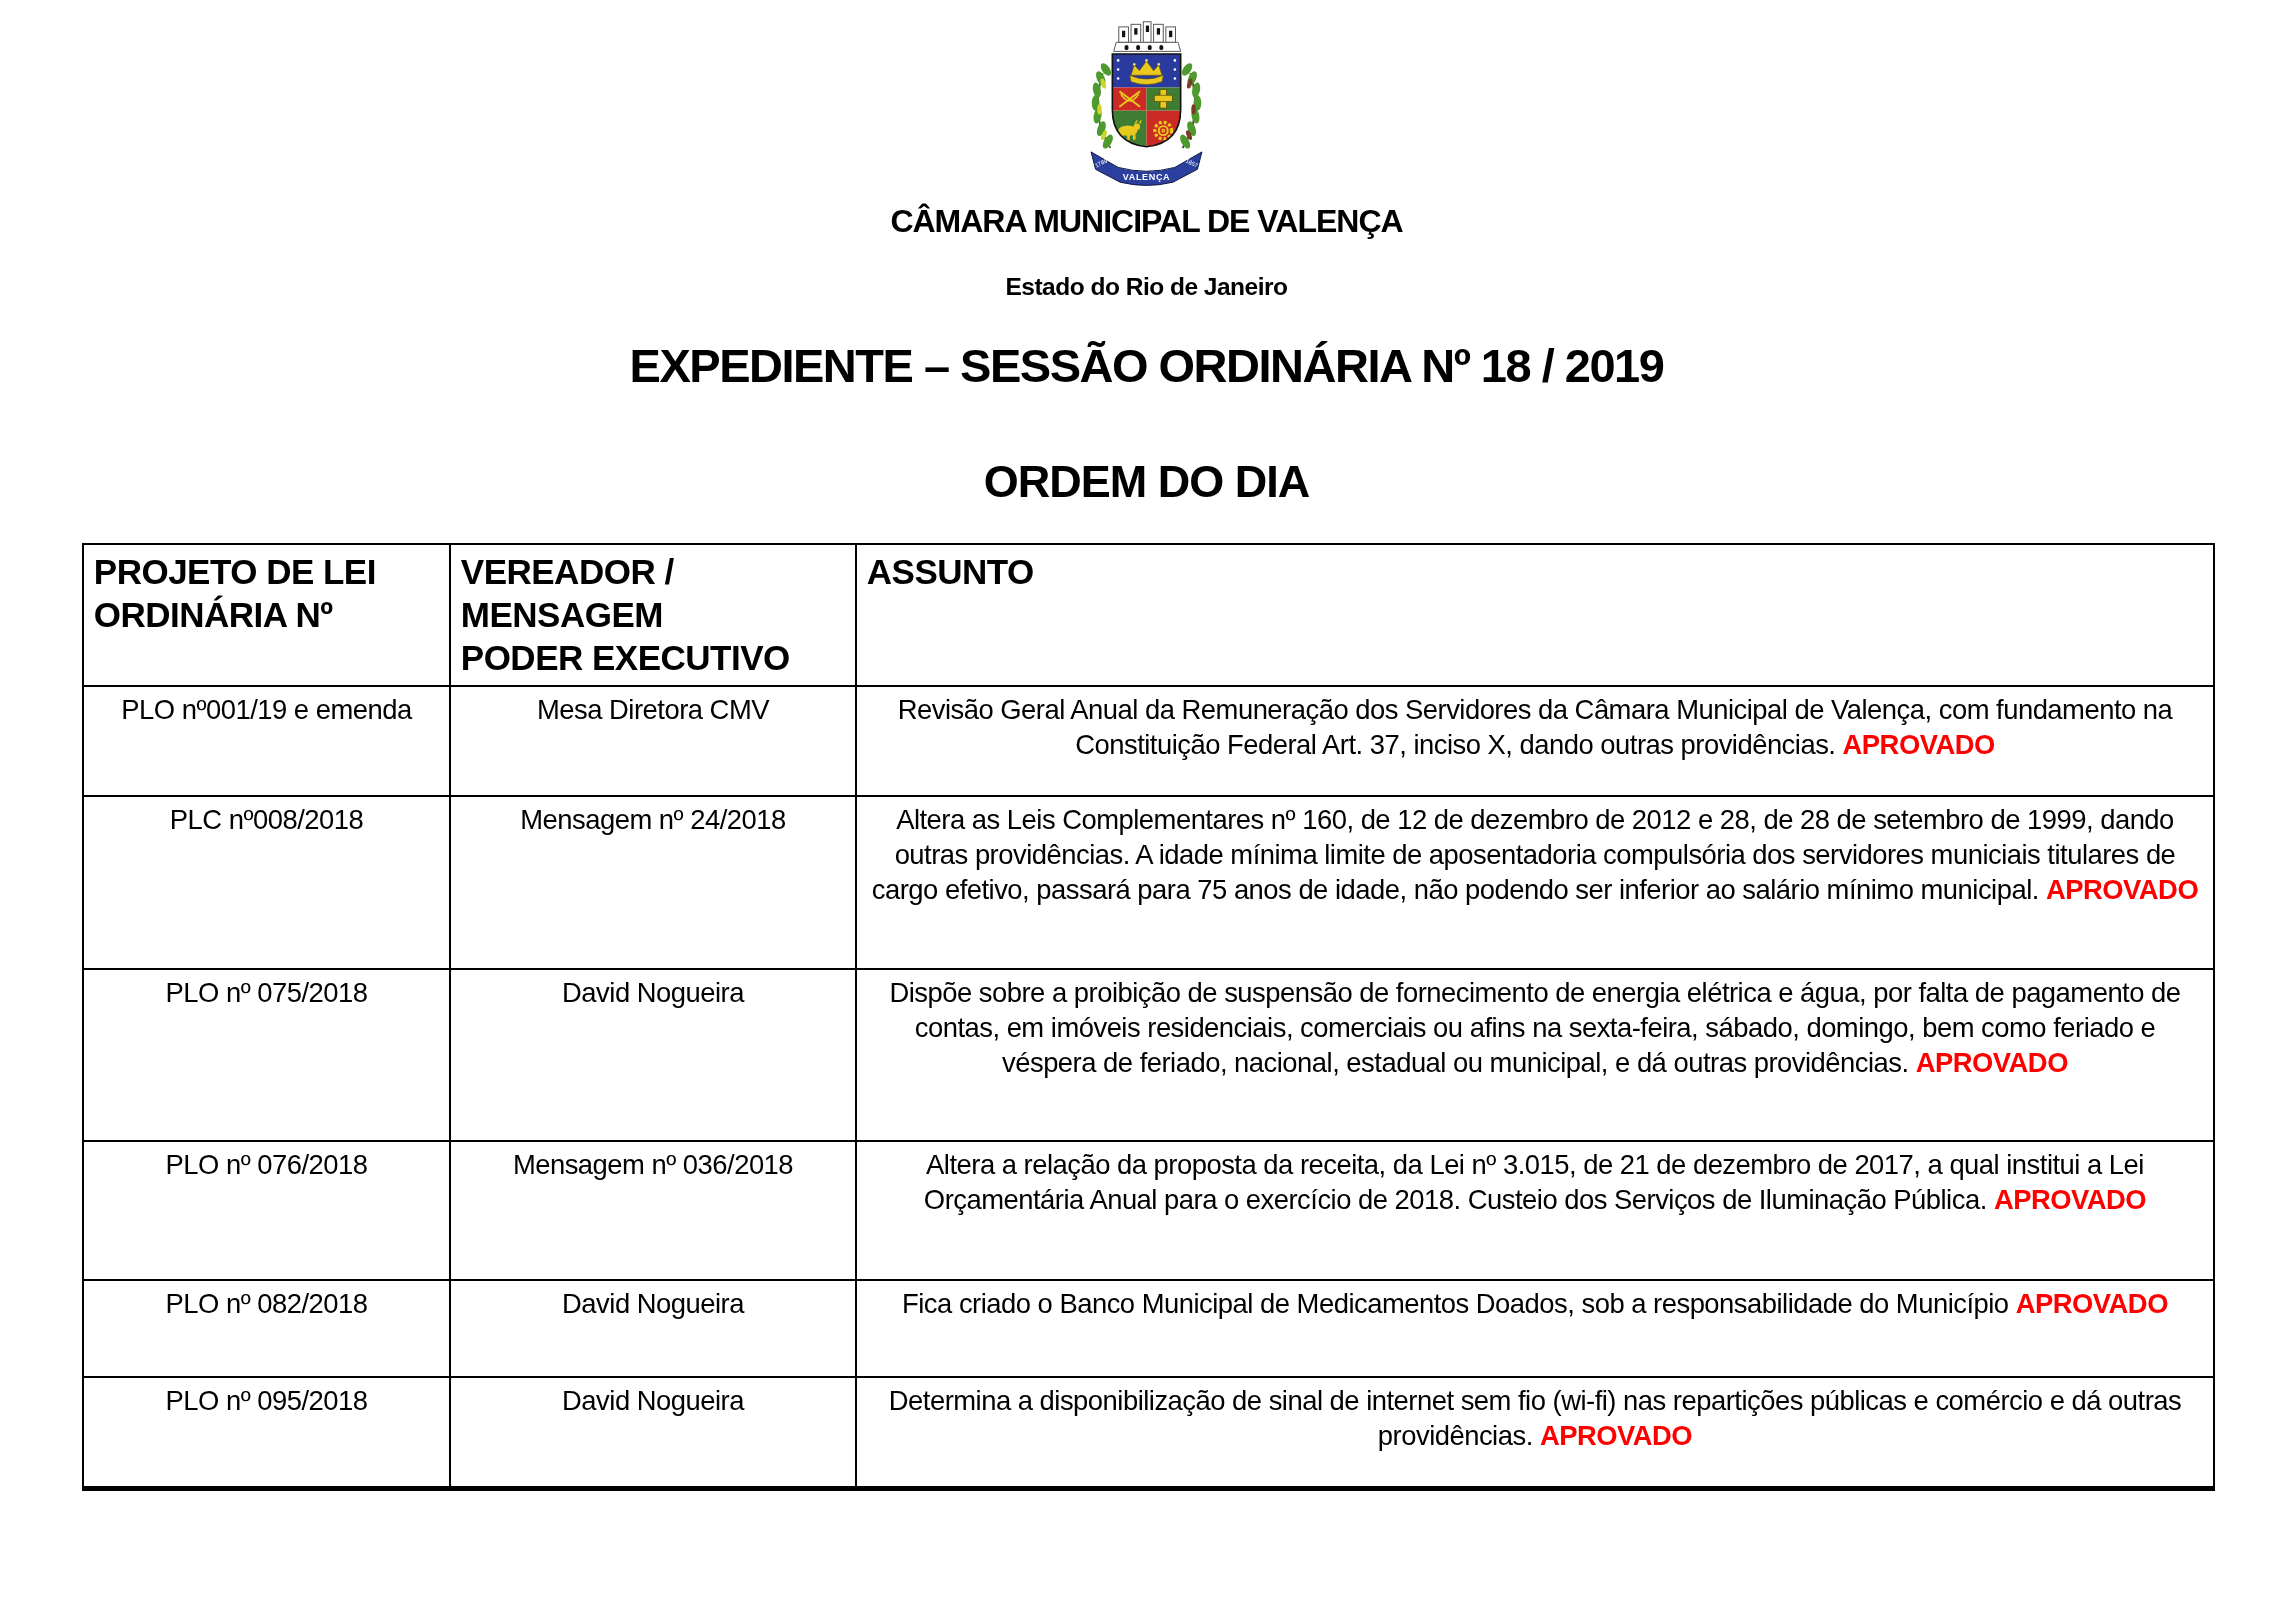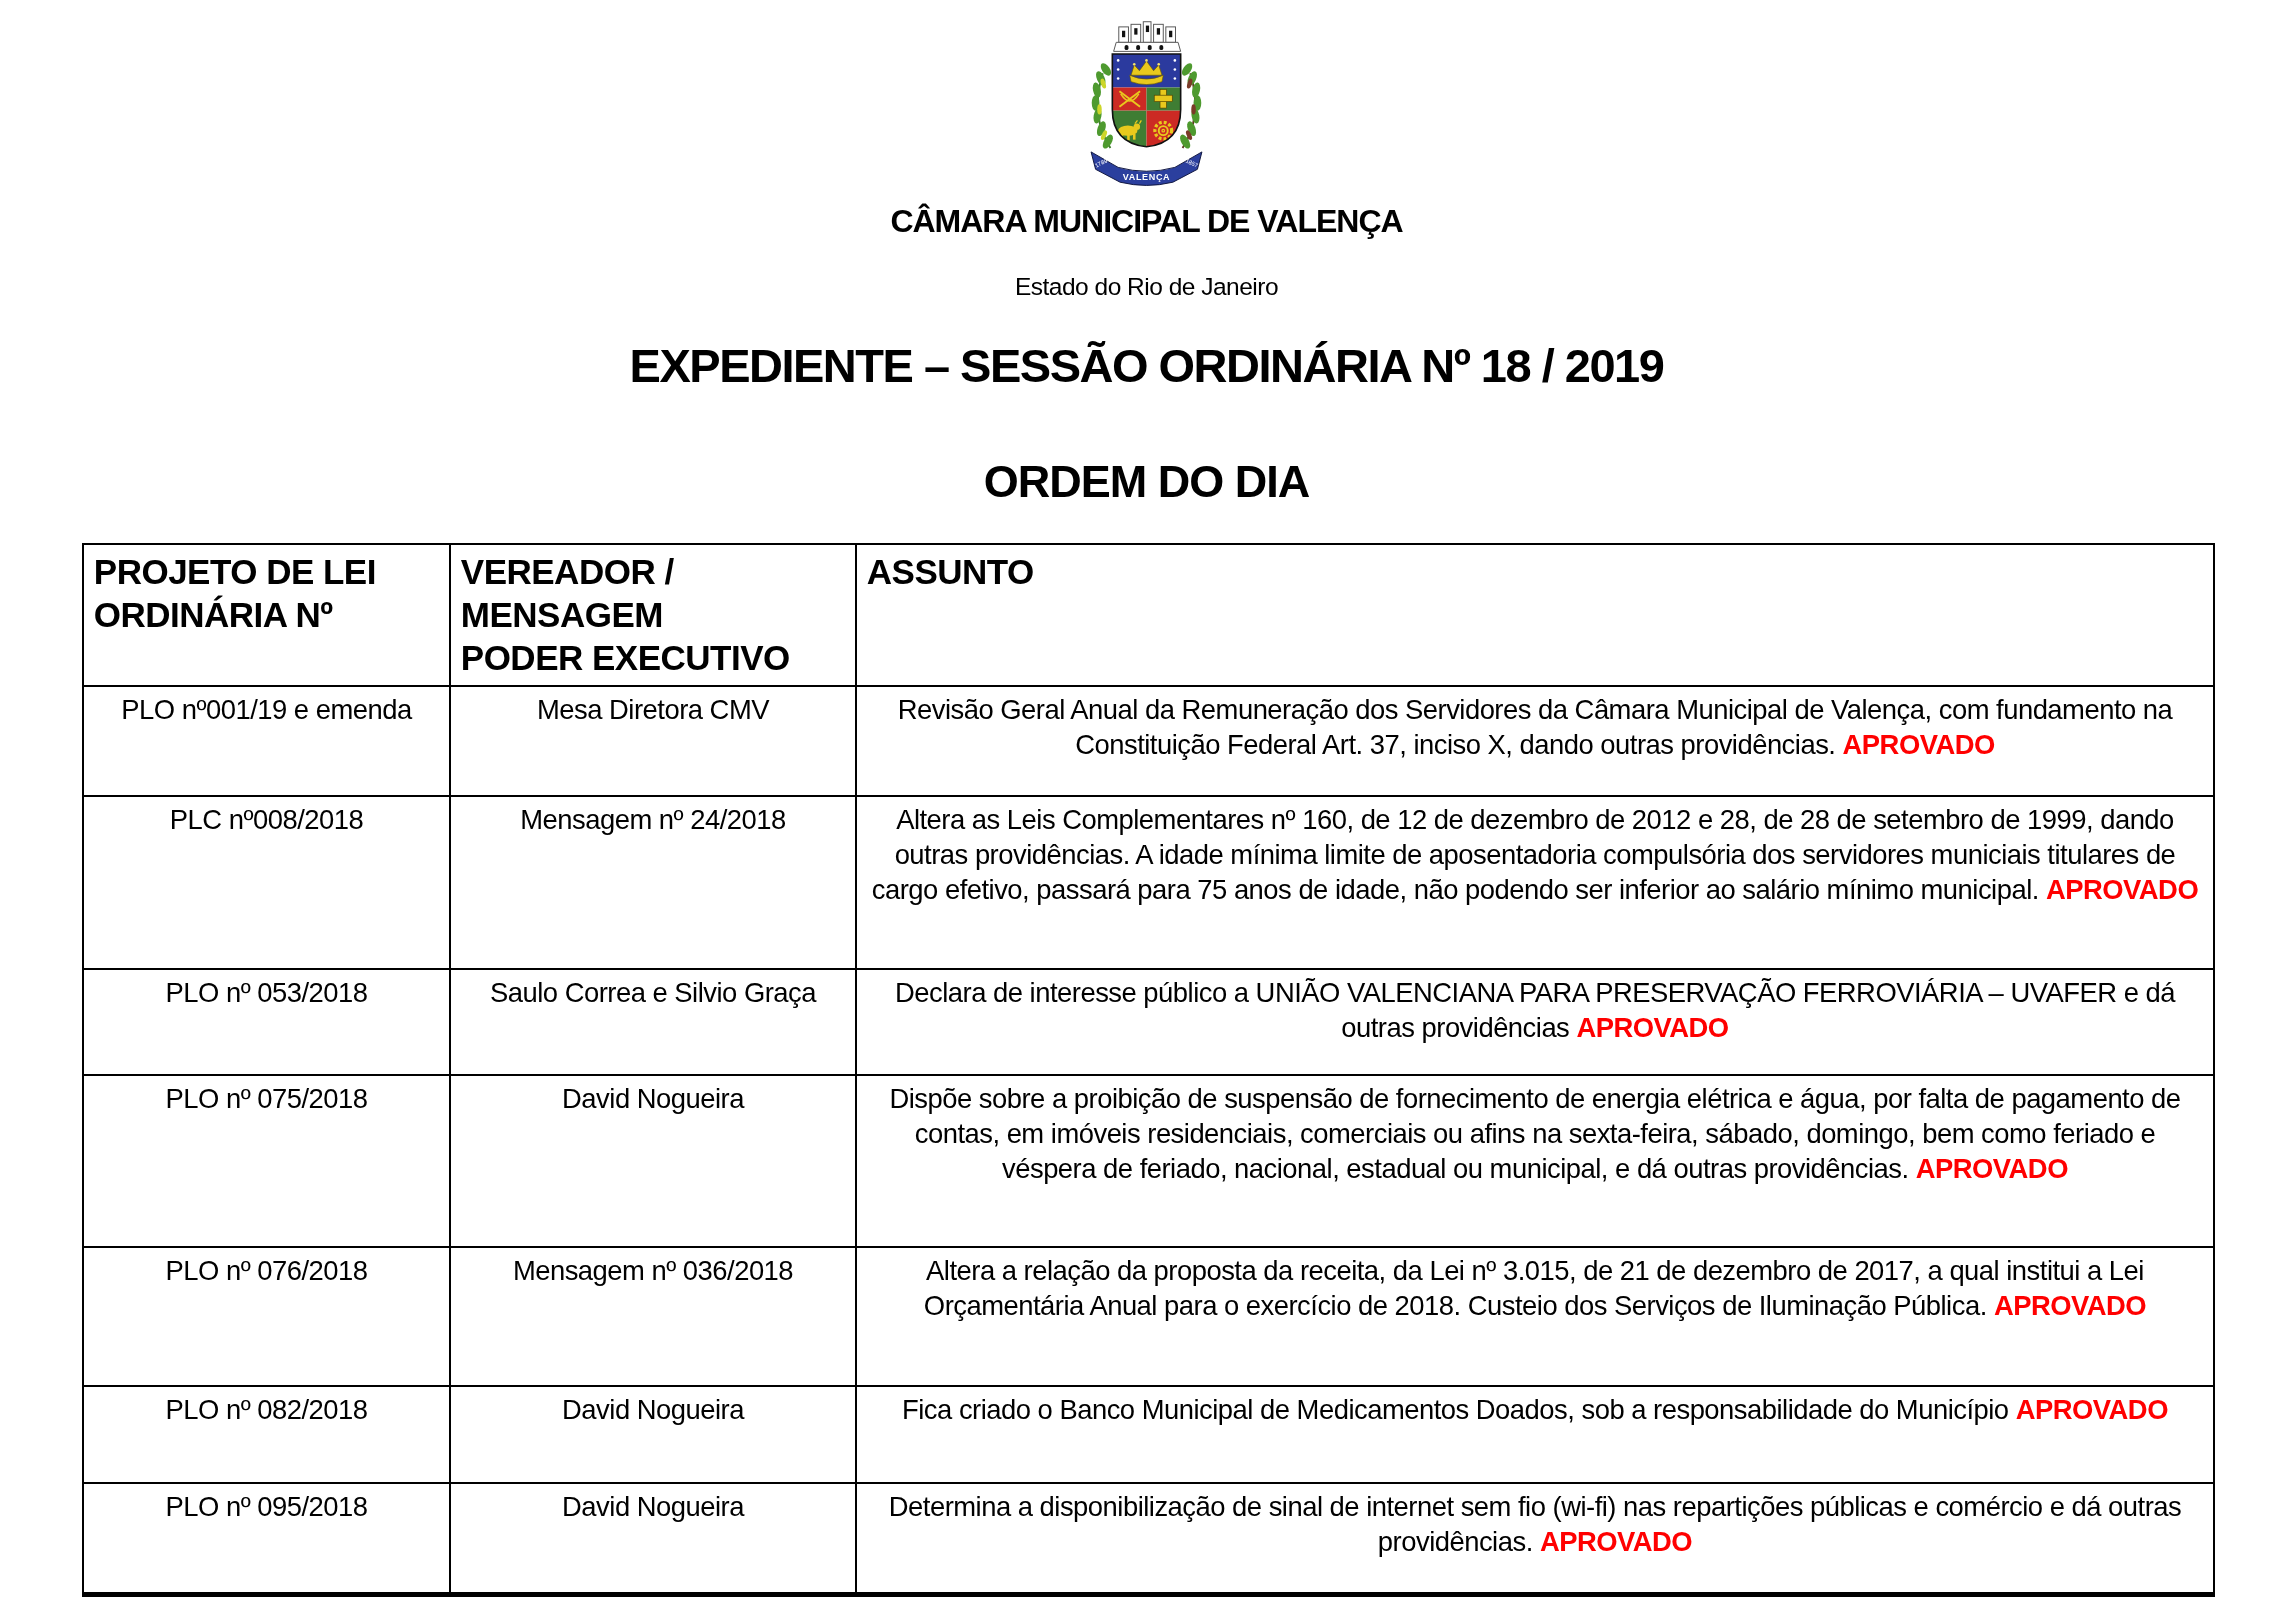--- a/index.html
+++ b/index.html
@@ -17,21 +17,21 @@
     margin:15.7px 0 0;
     text-align:center;
     font-size:32px;
     font-weight:bold;
     letter-spacing:-1px;
   }
   .state-line{
     margin:33px 16px 0;
     text-align:center;
     font-size:24.5px;
-    font-weight:normal;
+    font-weight:bold;
     letter-spacing:-0.5px;
   }
   .doc-title{
     margin:37px 0 0;
     text-align:center;
     font-size:47px;
     font-weight:bold;
     letter-spacing:-1.5px;
   }
   .section-title{
@@ -249,28 +249,20 @@
 
     <tr class="r1">
       <td class="c-proj">PLC nº008/2018</td>
       <td class="c-autor">Mensagem nº 24/2018</td>
       <td class="c-assunto">
         <span>Altera as Leis Complementares nº 160, de 12 de dezembro de 2012 e 28, de 28 de setembro de 1999, dando outras providências. A idade mínima limite de aposentadoria compulsória dos servidores municiais titulares de cargo efetivo, passará para 75 anos de idade, não podendo ser inferior ao salário mínimo municipal.</span>
         <span class="status" style="color:#ff0000">APROVADO</span>
       </td>
     </tr>
 
-    <tr class="r2">
-      <td class="c-proj">PLO nº 053/2018</td>
-      <td class="c-autor">Saulo Correa e Silvio Graça</td>
-      <td class="c-assunto">
-        <span>Declara de interesse público a UNIÃO VALENCIANA PARA PRESERVAÇÃO FERROVIÁRIA – UVAFER e dá outras providências</span>
-        <span class="status" style="color:#ff0000">APROVADO</span>
-      </td>
-    </tr>
 
     <tr class="r3">
       <td class="c-proj">PLO nº 075/2018</td>
       <td class="c-autor">David Nogueira</td>
       <td class="c-assunto">
         <span>Dispõe sobre a proibição de suspensão de fornecimento de energia elétrica e água, por falta de pagamento de contas, em imóveis residenciais, comerciais ou afins na sexta-feira, sábado, domingo, bem como feriado e véspera de feriado, nacional, estadual ou municipal, e dá outras providências.</span>
         <span class="status" style="color:#ff0000">APROVADO</span>
       </td>
     </tr>
 

